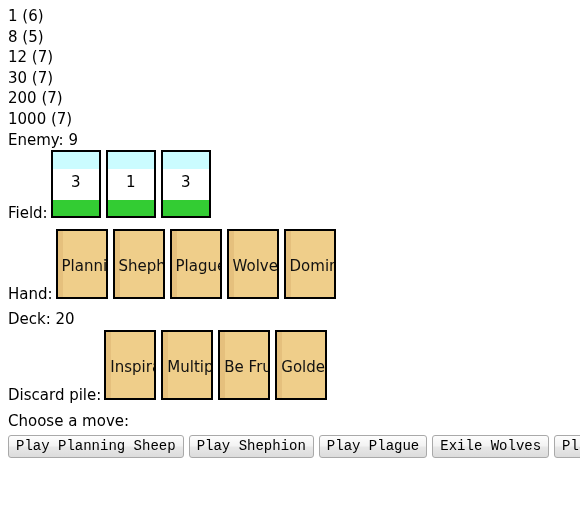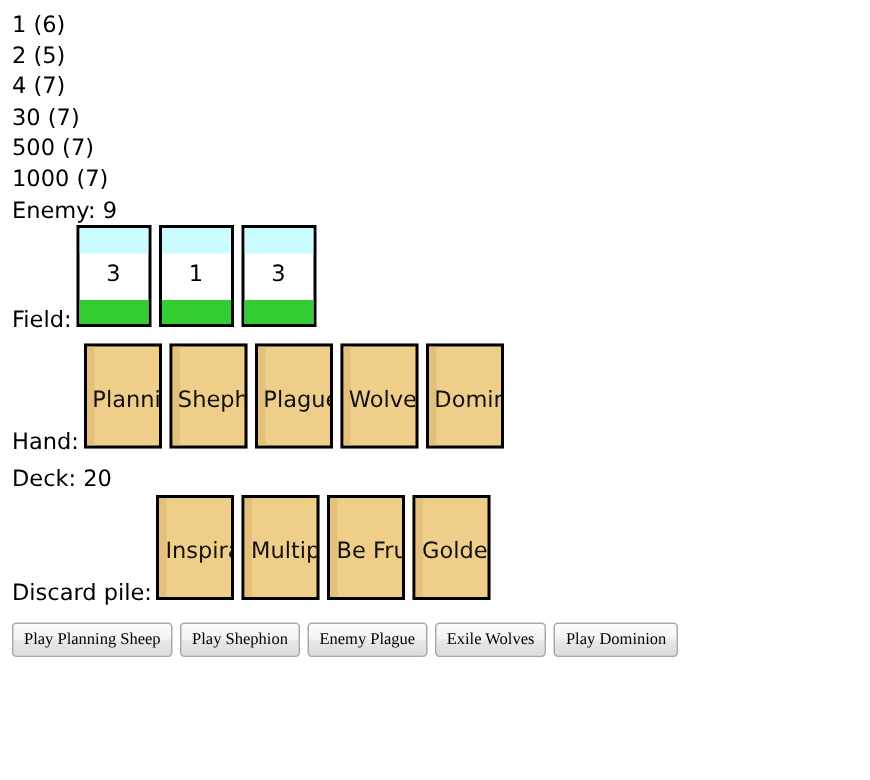--- a/index.html
+++ b/index.html
@@ -111,63 +111,64 @@
     white-space: nowrap;
   }
 
   
   .moves {
     margin-top: 4px;
     white-space: nowrap;
     font-size: 0;
   }
   .move-btn {
-    font-family: Liberation Serif, serif;
-    font-size: 11px;
+    font-family: Liberation Mono, monospace;
+    font-size: 14px;
     line-height: 16px;
     padding: 2px 7px 3px 7px;
     margin-right: 5px;
     background: linear-gradient(to bottom, #fdfdfd 0%, #f3f3f3 45%, #e7e7e7 55%, #dcdcdc 100%);
     border: 1px solid #a9a9a9;
     border-radius: 3px;
     color: #000000;
     cursor: pointer;
     text-align: right;
   }
   .move-btn:last-child { margin-right: 0; }
 </style>
 </head>
 <body>
 
 <div class="page">
 
   <div>
     <div class="line">1 (6)</div>
-    <div class="line">2 (5)</div>
-    <div class="line">4 (7)</div>
+    <div class="line">8 (5)</div>
+    <div class="line">12 (7)</div>
     <div class="line">30 (7)</div>
-    <div class="line">500 (7)</div>
+    <div class="line">200 (7)</div>
     <div class="line">1000 (7)</div>
   </div>
 
   <div class="line">Enemy: 9</div>
 
   <div class="row">
     <span class="row-label">Field:</span><span class="card-strip"><span class="sheep-card"><span class="sheep-top"></span><span class="sheep-num">3</span><span class="sheep-bottom"></span></span><span class="sheep-card"><span class="sheep-top"></span><span class="sheep-num">1</span><span class="sheep-bottom"></span></span><span class="sheep-card"><span class="sheep-top"></span><span class="sheep-num">3</span><span class="sheep-bottom"></span></span></span>
   </div>
 
   <div class="row">
     <span class="row-label">Hand:</span><span class="card-strip"><span class="tan-card"><span class="tan-stripe"></span><span class="tan-name">Planning Sheep</span></span><span class="tan-card"><span class="tan-stripe"></span><span class="tan-name">Shephion</span></span><span class="tan-card"><span class="tan-stripe"></span><span class="tan-name">Plague</span></span><span class="tan-card"><span class="tan-stripe"></span><span class="tan-name">Wolves</span></span><span class="tan-card"><span class="tan-stripe"></span><span class="tan-name">Dominion</span></span></span>
   </div>
 
   <div class="line">Deck: 20</div>
 
   <div class="row">
     <span class="row-label">Discard pile:</span><span class="card-strip"><span class="tan-card"><span class="tan-stripe"></span><span class="tan-name">Inspiration</span></span><span class="tan-card"><span class="tan-stripe"></span><span class="tan-name">Multiply</span></span><span class="tan-card"><span class="tan-stripe"></span><span class="tan-name">Be Fruitful</span></span><span class="tan-card"><span class="tan-stripe"></span><span class="tan-name">Golden Hooves</span></span></span>
   </div>
 
 
+  <div class="line">Choose a move:</div>
 
   <div class="moves">
-    <button class="move-btn" type="button">Play Planning Sheep</button><button class="move-btn" type="button">Play Shephion</button><button class="move-btn" type="button">Enemy Plague</button><button class="move-btn" type="button">Exile Wolves</button><button class="move-btn" type="button">Play Dominion</button>
+    <button class="move-btn" type="button">Play Planning Sheep</button><button class="move-btn" type="button">Play Shephion</button><button class="move-btn" type="button">Play Plague</button><button class="move-btn" type="button">Exile Wolves</button><button class="move-btn" type="button">Play Dominion</button>
   </div>
 
 </div>
 
 </body></html>

